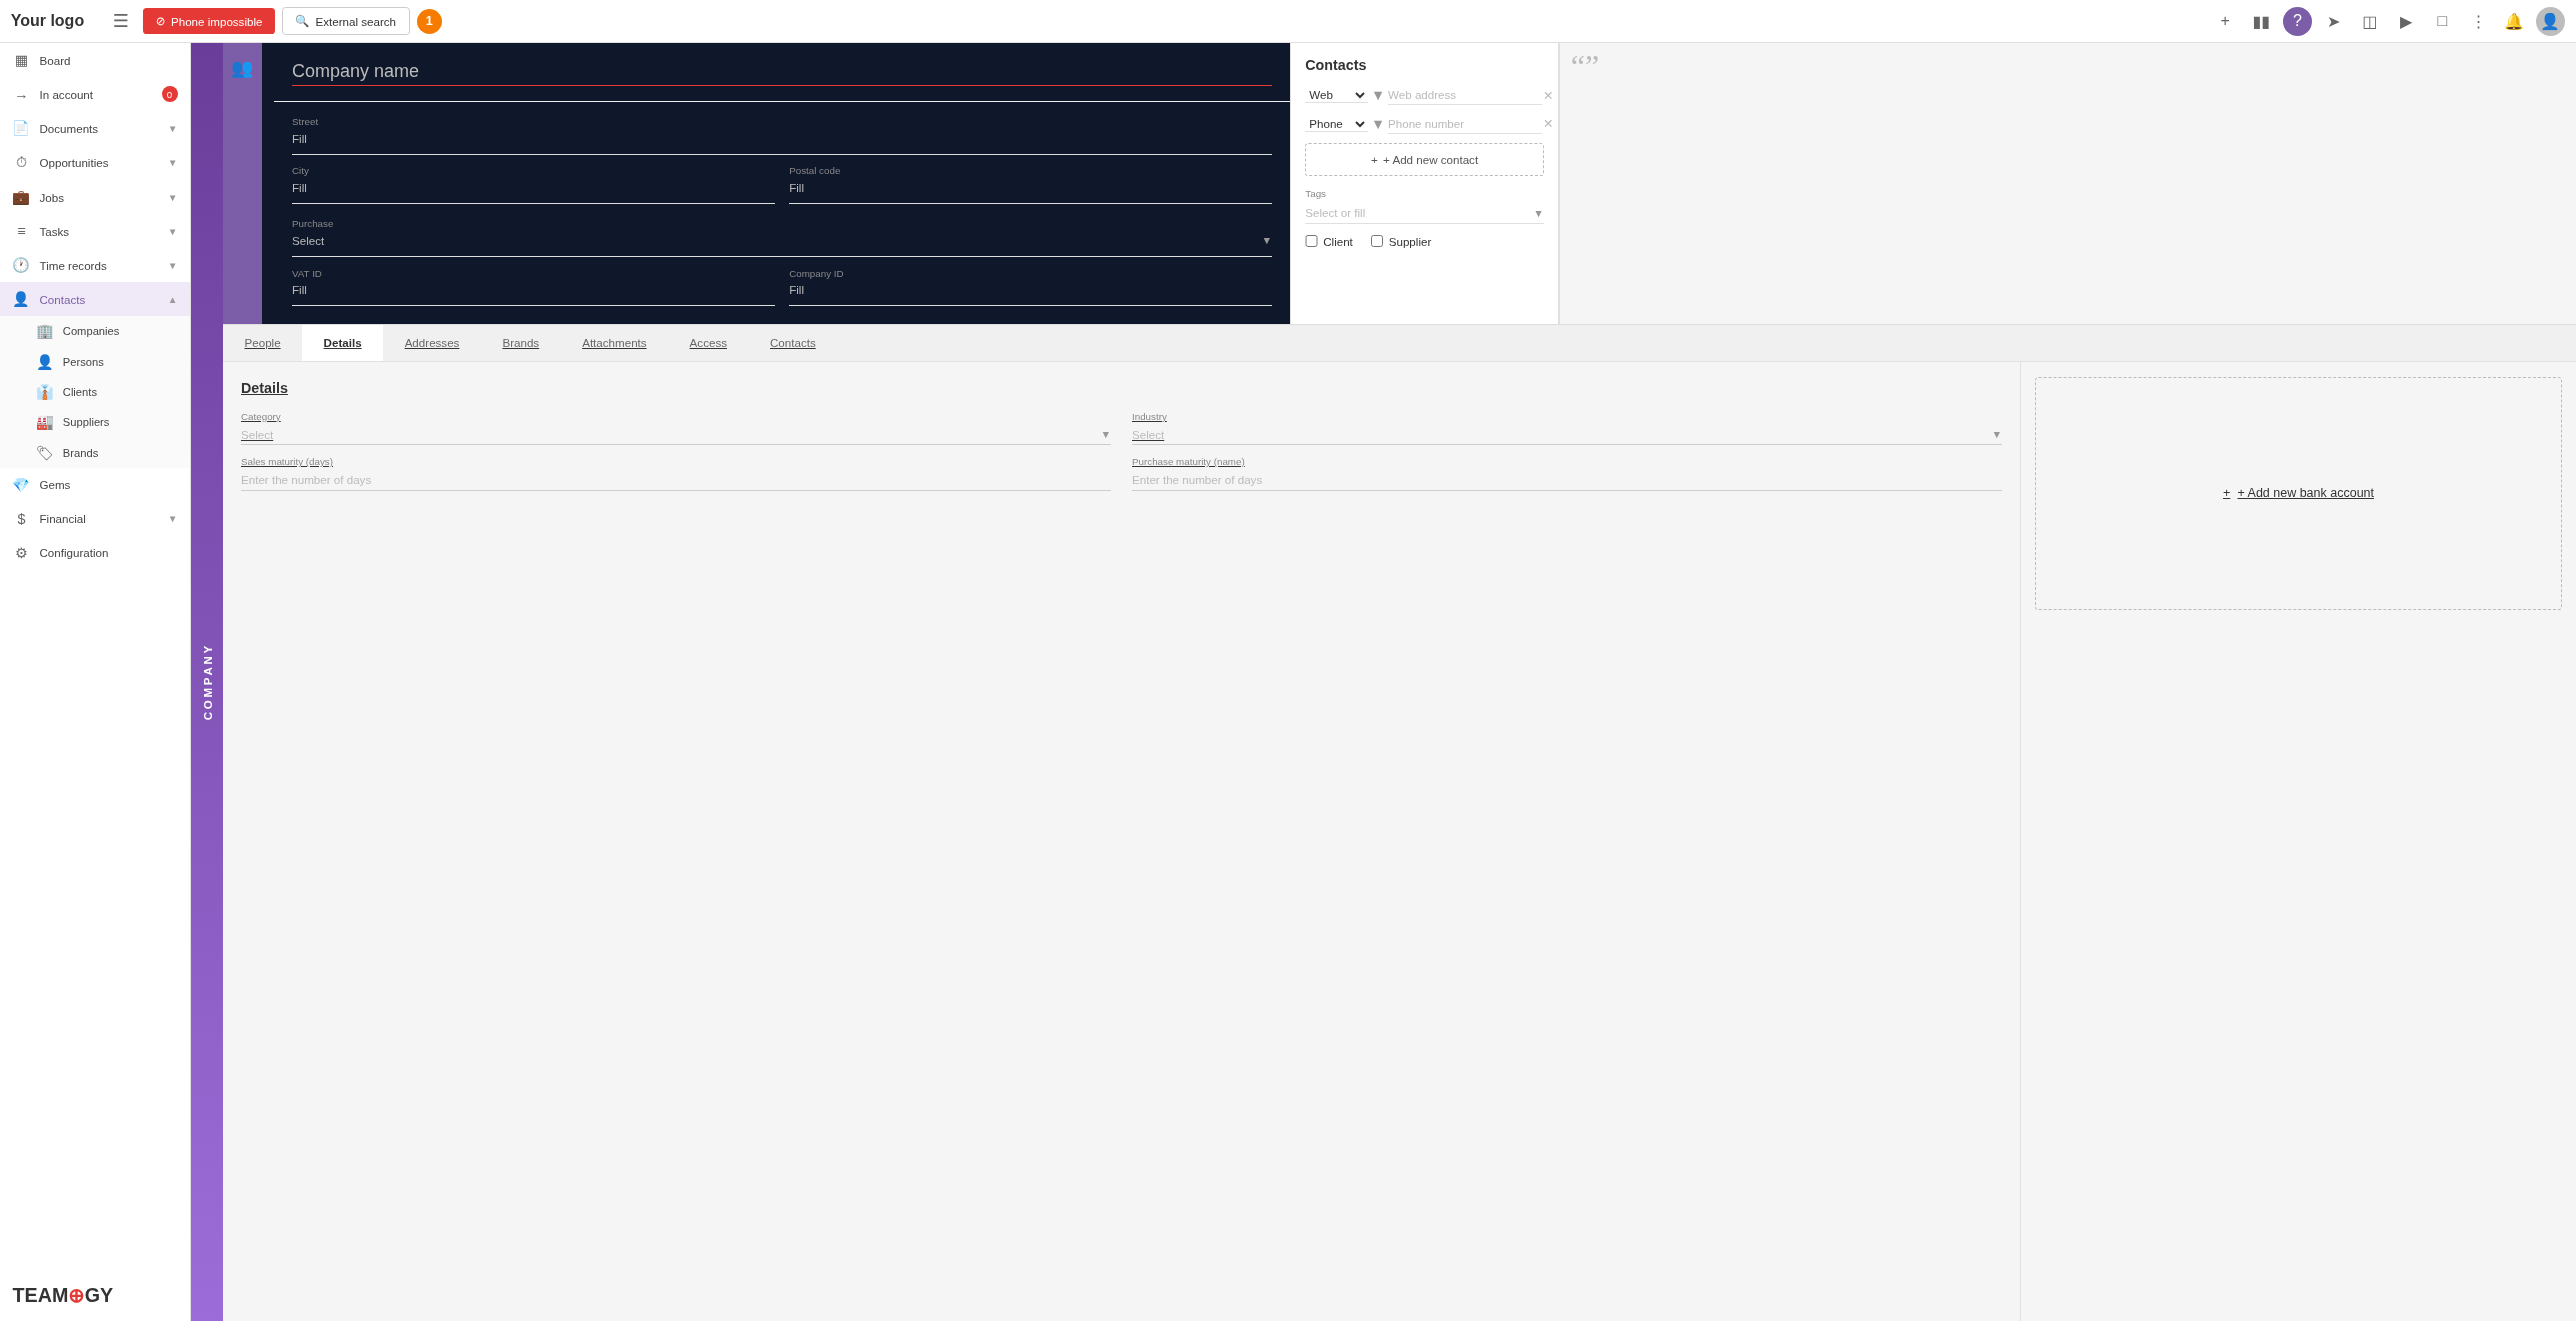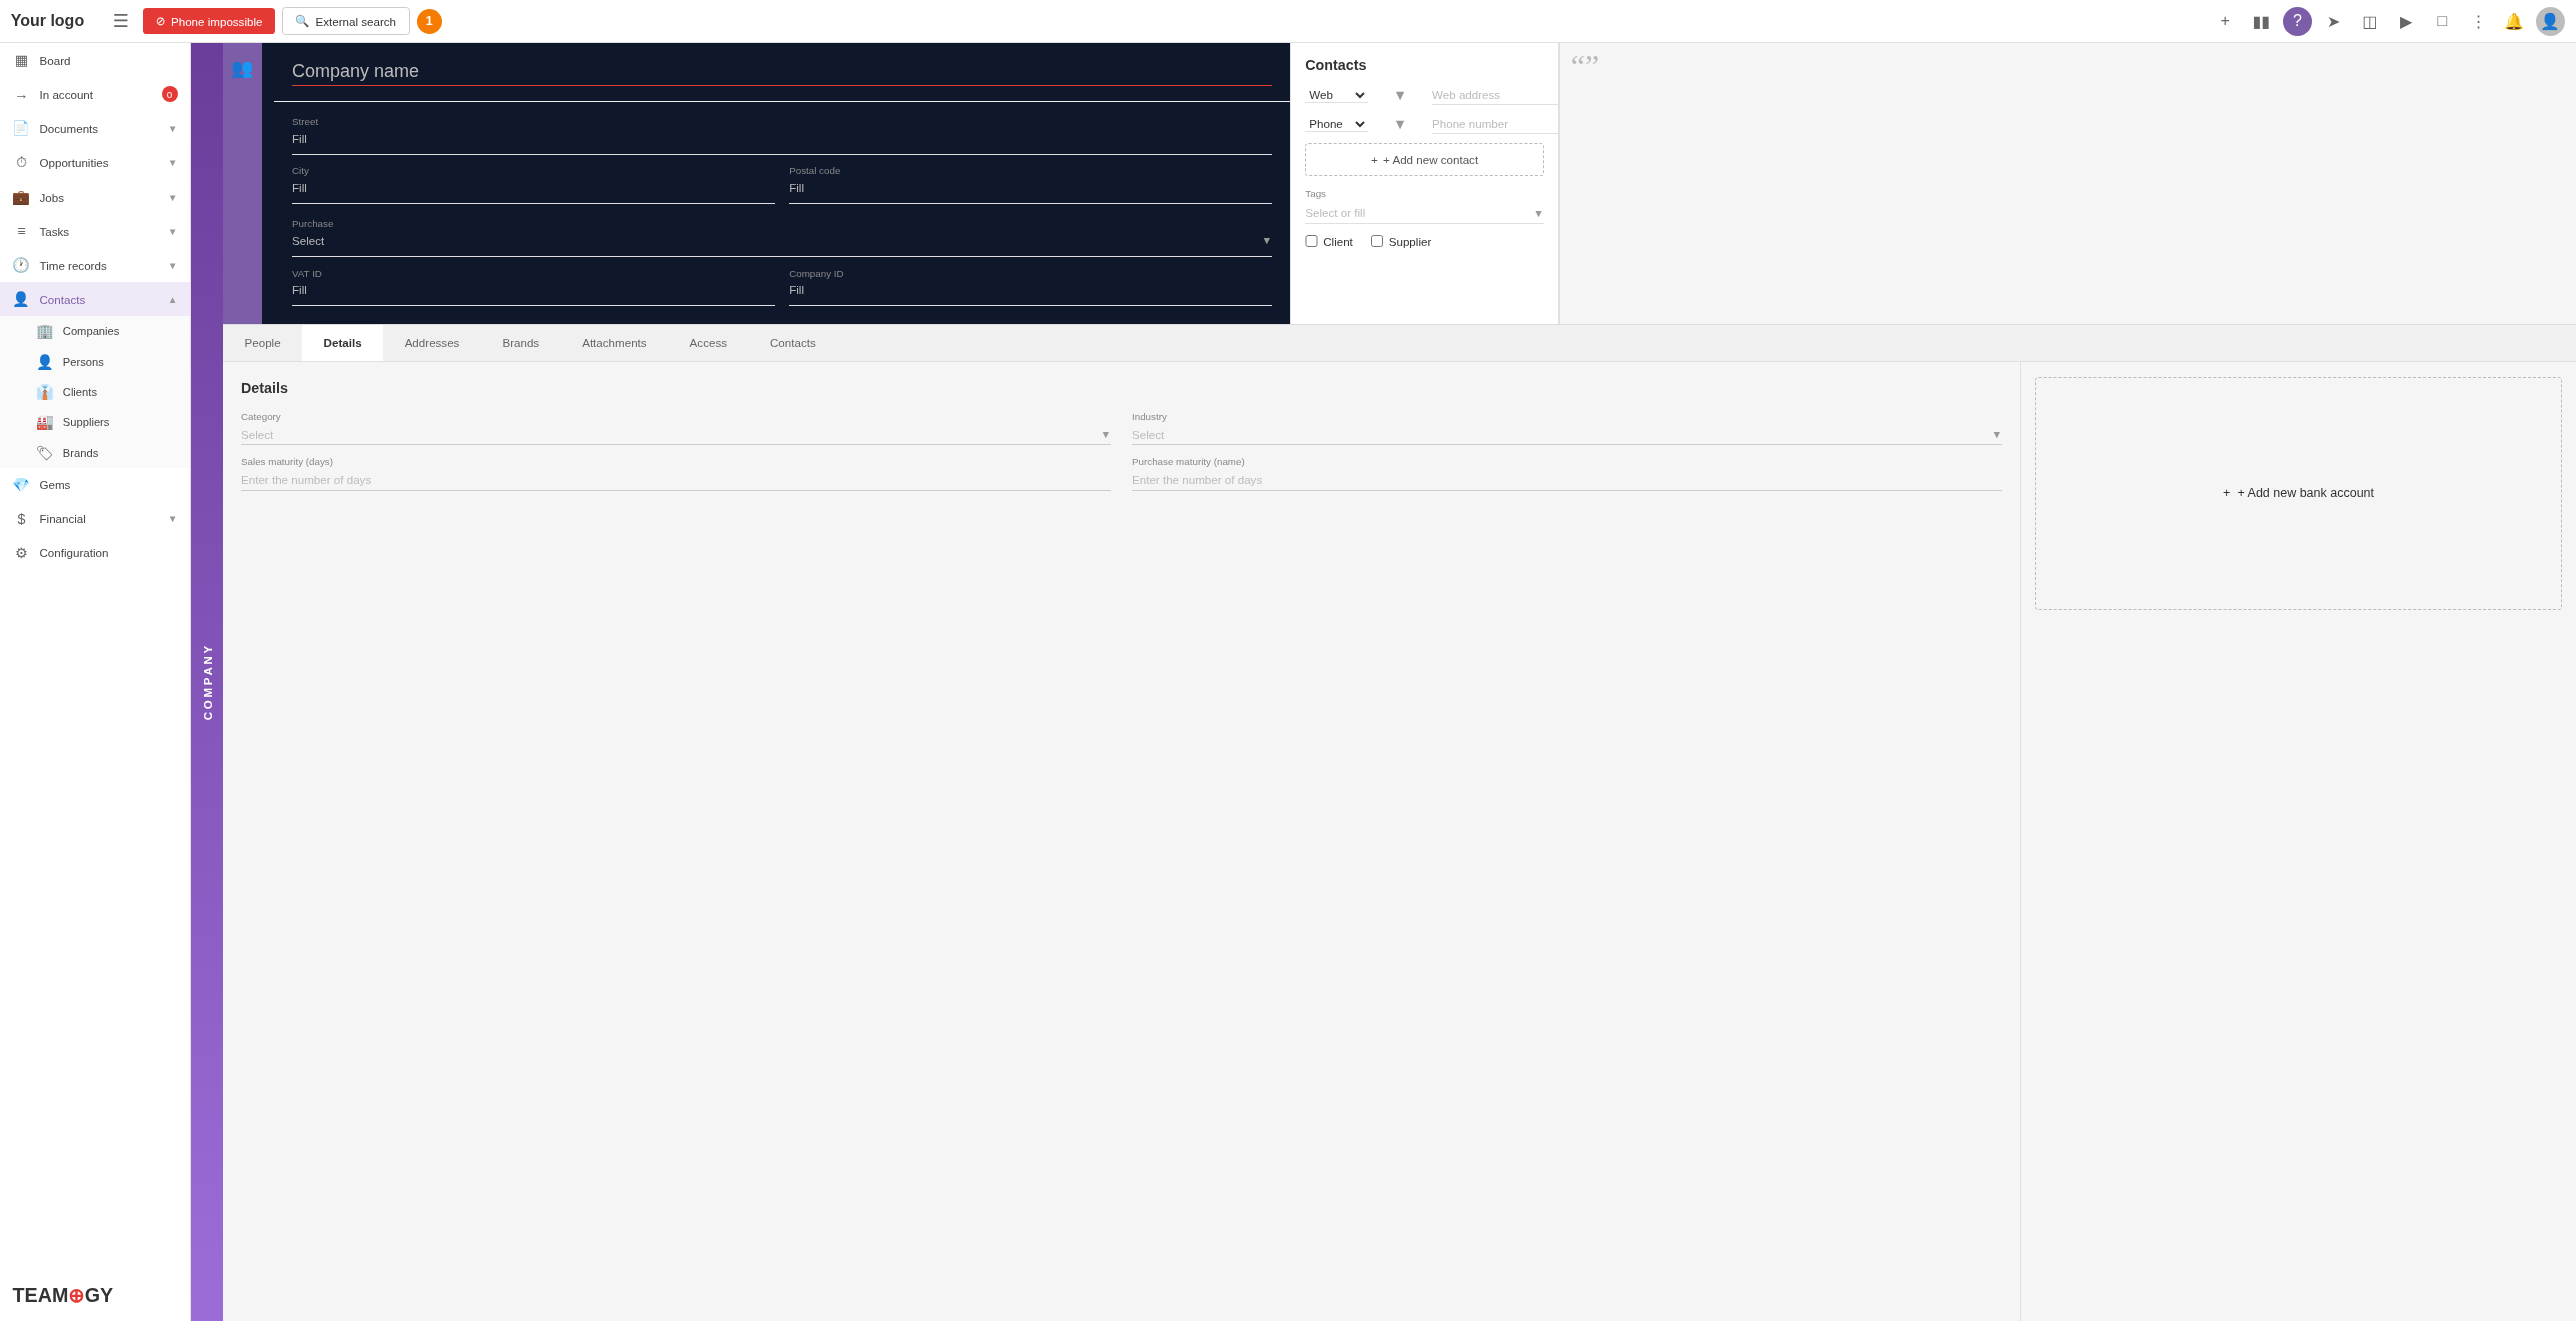--- a/index.html
+++ b/index.html
@@ -57,21 +57,21 @@
     .field-label { font-size: 9.8px; color: #888; margin-bottom: 2.7px; }
     .field-input { width: 100%; border: none; outline: none; font-size: 11.6px; color: #999; background: transparent; padding: 1.8px 0; }
     .field-input::placeholder { color: #bbb; }
     .field-select { width: 100%; border: none; outline: none; font-size: 11.6px; color: #bbb; background: transparent; padding: 1.8px 0; appearance: none; cursor: pointer; }
     .field-select-wrapper { position: relative; display: flex; align-items: center; }
     .field-select-wrapper .down-arrow { position: absolute; right: 0; color: #999; font-size: 10.7px; pointer-events: none; }
 
     
     .contacts-panel { width: 268px; background: #fff; border-right: 0.9px solid #e0e0e0; overflow-y: auto; flex-shrink: 0; padding: 14.3px; }
     .contacts-title { font-size: 14.3px; font-weight: 600; margin-bottom: 12.5px; color: #333; }
-    .contact-row { display: flex; align-items: center; gap: 23px; margin-bottom: 9px; }
+    .contact-row { display: flex; align-items: center; gap: 1px; margin-bottom: 9px; }
     .contact-type-select { border: none; border-bottom: 0.9px solid #e0e0e0; outline: none; font-size: 11.6px; color: #333; background: transparent; cursor: pointer; min-width: 63px; }
     .contact-input { flex: 1; border: none; border-bottom: 0.9px solid #e0e0e0; outline: none; font-size: 11.6px; color: #999; background: transparent; padding: 2.7px 0; }
     .contact-input::placeholder { color: #bbb; }
     .contact-clear { color: #bbb; cursor: pointer; font-size: 12.5px; background: none; border: none; }
     .add-contact-btn { width: 100%; border: 1.8px dashed #bbb; background: transparent; color: #555; padding: 9px; border-radius: 3.6px; cursor: pointer; font-size: 11.6px; display: flex; align-items: center; justify-content: center; gap: 5.4px; margin-bottom: 12.5px; }
     .tags-section { margin-bottom: 10.7px; }
     .tags-label { font-size: 9.8px; color: #888; margin-bottom: 3.6px; }
     .tags-select-wrapper { position: relative; display: flex; align-items: center; border-bottom: 0.9px solid #e0e0e0; }
     .tags-select { width: 100%; border: none; outline: none; font-size: 11.6px; color: #bbb; background: transparent; padding: 3.6px 0; cursor: pointer; appearance: none; }
     .tags-down-arrow { color: #999; font-size: 10.7px; position: absolute; right: 0; pointer-events: none; }
@@ -314,21 +314,21 @@
               <span>Supplier</span>
             </label>
           </div>
         </div>
 
         <div style="display:flex; flex-direction:column; flex:1; background:#f5f5f5; border-left:0.9px solid #e0e0e0;">
           <div style="padding: 7.2px 10.7px; font-size: 32px; color:#bbb; font-family:serif; line-height:1;">“”</div>
         </div>
       </div>
 
-      <div style="display:flex; flex-direction:column; flex:1; overflow:hidden; background:#f5f5f5;">
+      <div style="display:flex; flex-direction:column; flex:1; overflow:hidden; background:#f5f5f5;text-decoration:underline;">
         <div class="tabs-bar">
           <div class="tab-item">
             <span>People</span>
           </div>
           <div class="tab-item active">
             <span>Details</span>
           </div>
           <div class="tab-item">
             <span>Addresses</span>
           </div>

